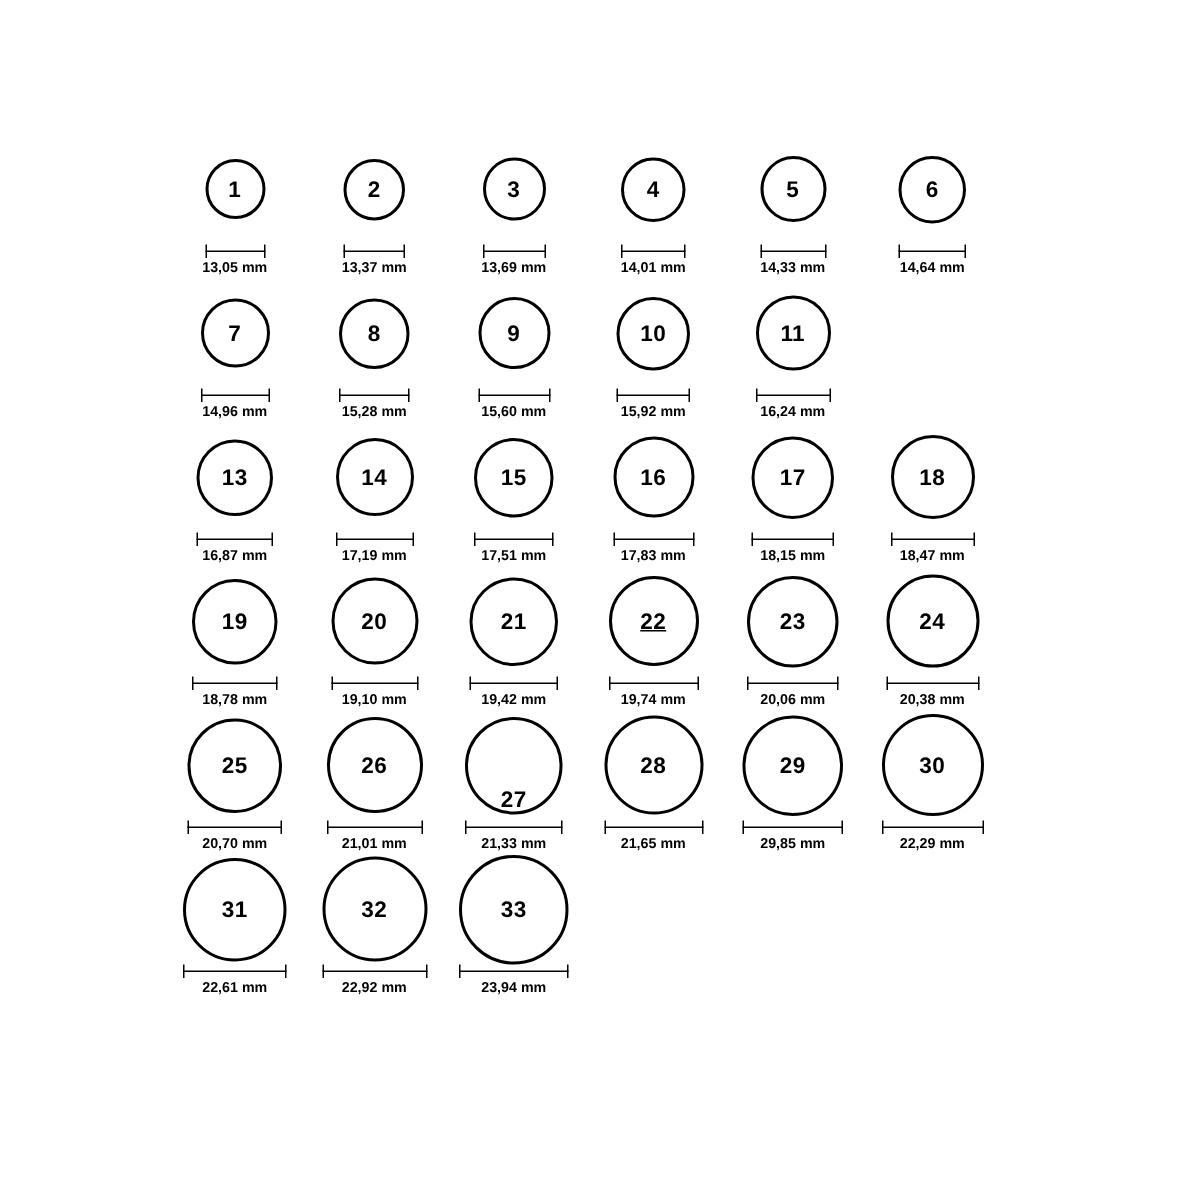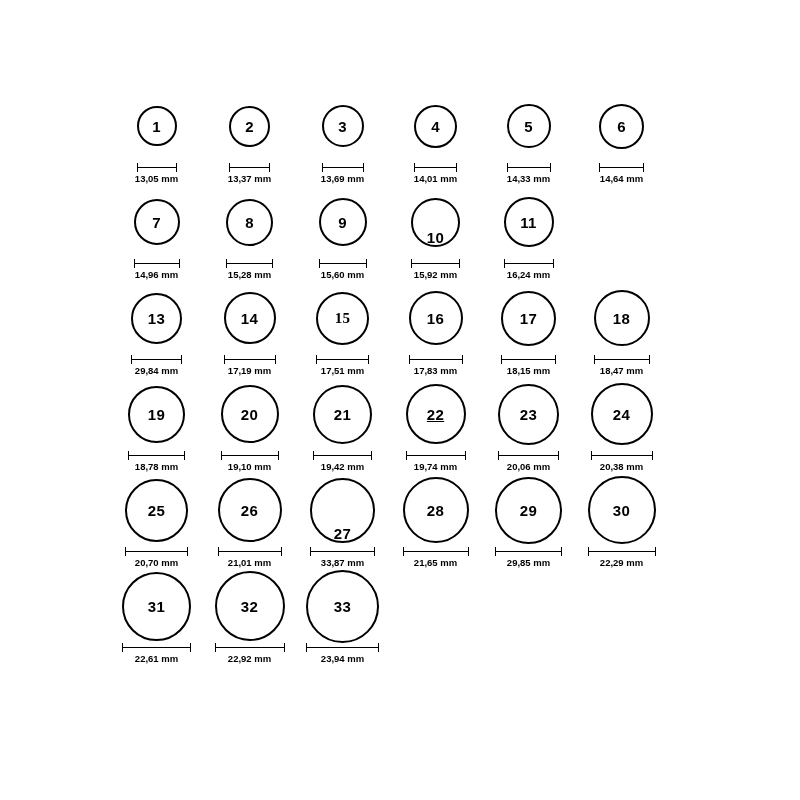--- a/index.html
+++ b/index.html
@@ -237,21 +237,21 @@
             <div class="caliper" style="width: 48px;">
               <div class="bar"></div>
               <div class="tick left"></div>
               <div class="tick right"></div>
             </div>
             <div class="mm">15,60 mm</div>
           </div>
         </div>
         <div class="cell">
           <div class="ring-wrap">
-            <div class="ring" style="width: 49px; height: 49px; align-items: flex-end;">
+            <div class="ring" style="width: 49px; height: 49px;">
               <span class="ring-label">10</span>
             </div>
           </div>
           <div class="measure">
             <div class="caliper" style="width: 49px;">
               <div class="bar"></div>
               <div class="tick left"></div>
               <div class="tick right"></div>
             </div>
             <div class="mm">15,92 mm</div>
@@ -279,41 +279,41 @@
             <div class="ring" style="width: 51px; height: 51px;">
               <span class="ring-label">13</span>
             </div>
           </div>
           <div class="measure">
             <div class="caliper" style="width: 51px;">
               <div class="bar"></div>
               <div class="tick left"></div>
               <div class="tick right"></div>
             </div>
-            <div class="mm">29,84 mm</div>
+            <div class="mm">16,87 mm</div>
           </div>
         </div>
         <div class="cell">
           <div class="ring-wrap">
             <div class="ring" style="width: 52px; height: 52px;">
               <span class="ring-label">14</span>
             </div>
           </div>
           <div class="measure">
             <div class="caliper" style="width: 52px;">
               <div class="bar"></div>
               <div class="tick left"></div>
               <div class="tick right"></div>
             </div>
             <div class="mm">17,19 mm</div>
           </div>
         </div>
         <div class="cell">
           <div class="ring-wrap">
-            <div class="ring" style="width: 53px; height: 53px; font-family: Liberation Serif, serif;">
+            <div class="ring" style="width: 53px; height: 53px;">
               <span class="ring-label">15</span>
             </div>
           </div>
           <div class="measure">
             <div class="caliper" style="width: 53px;">
               <div class="bar"></div>
               <div class="tick left"></div>
               <div class="tick right"></div>
             </div>
             <div class="mm">17,51 mm</div>
@@ -493,21 +493,21 @@
             <div class="ring" style="width: 65px; height: 65px; align-items: flex-end;">
               <span class="ring-label">27</span>
             </div>
           </div>
           <div class="measure">
             <div class="caliper" style="width: 65px;">
               <div class="bar"></div>
               <div class="tick left"></div>
               <div class="tick right"></div>
             </div>
-            <div class="mm">33,87 mm</div>
+            <div class="mm">21,33 mm</div>
           </div>
         </div>
         <div class="cell">
           <div class="ring-wrap">
             <div class="ring" style="width: 66px; height: 66px;">
               <span class="ring-label">28</span>
             </div>
           </div>
           <div class="measure">
             <div class="caliper" style="width: 66px;">

